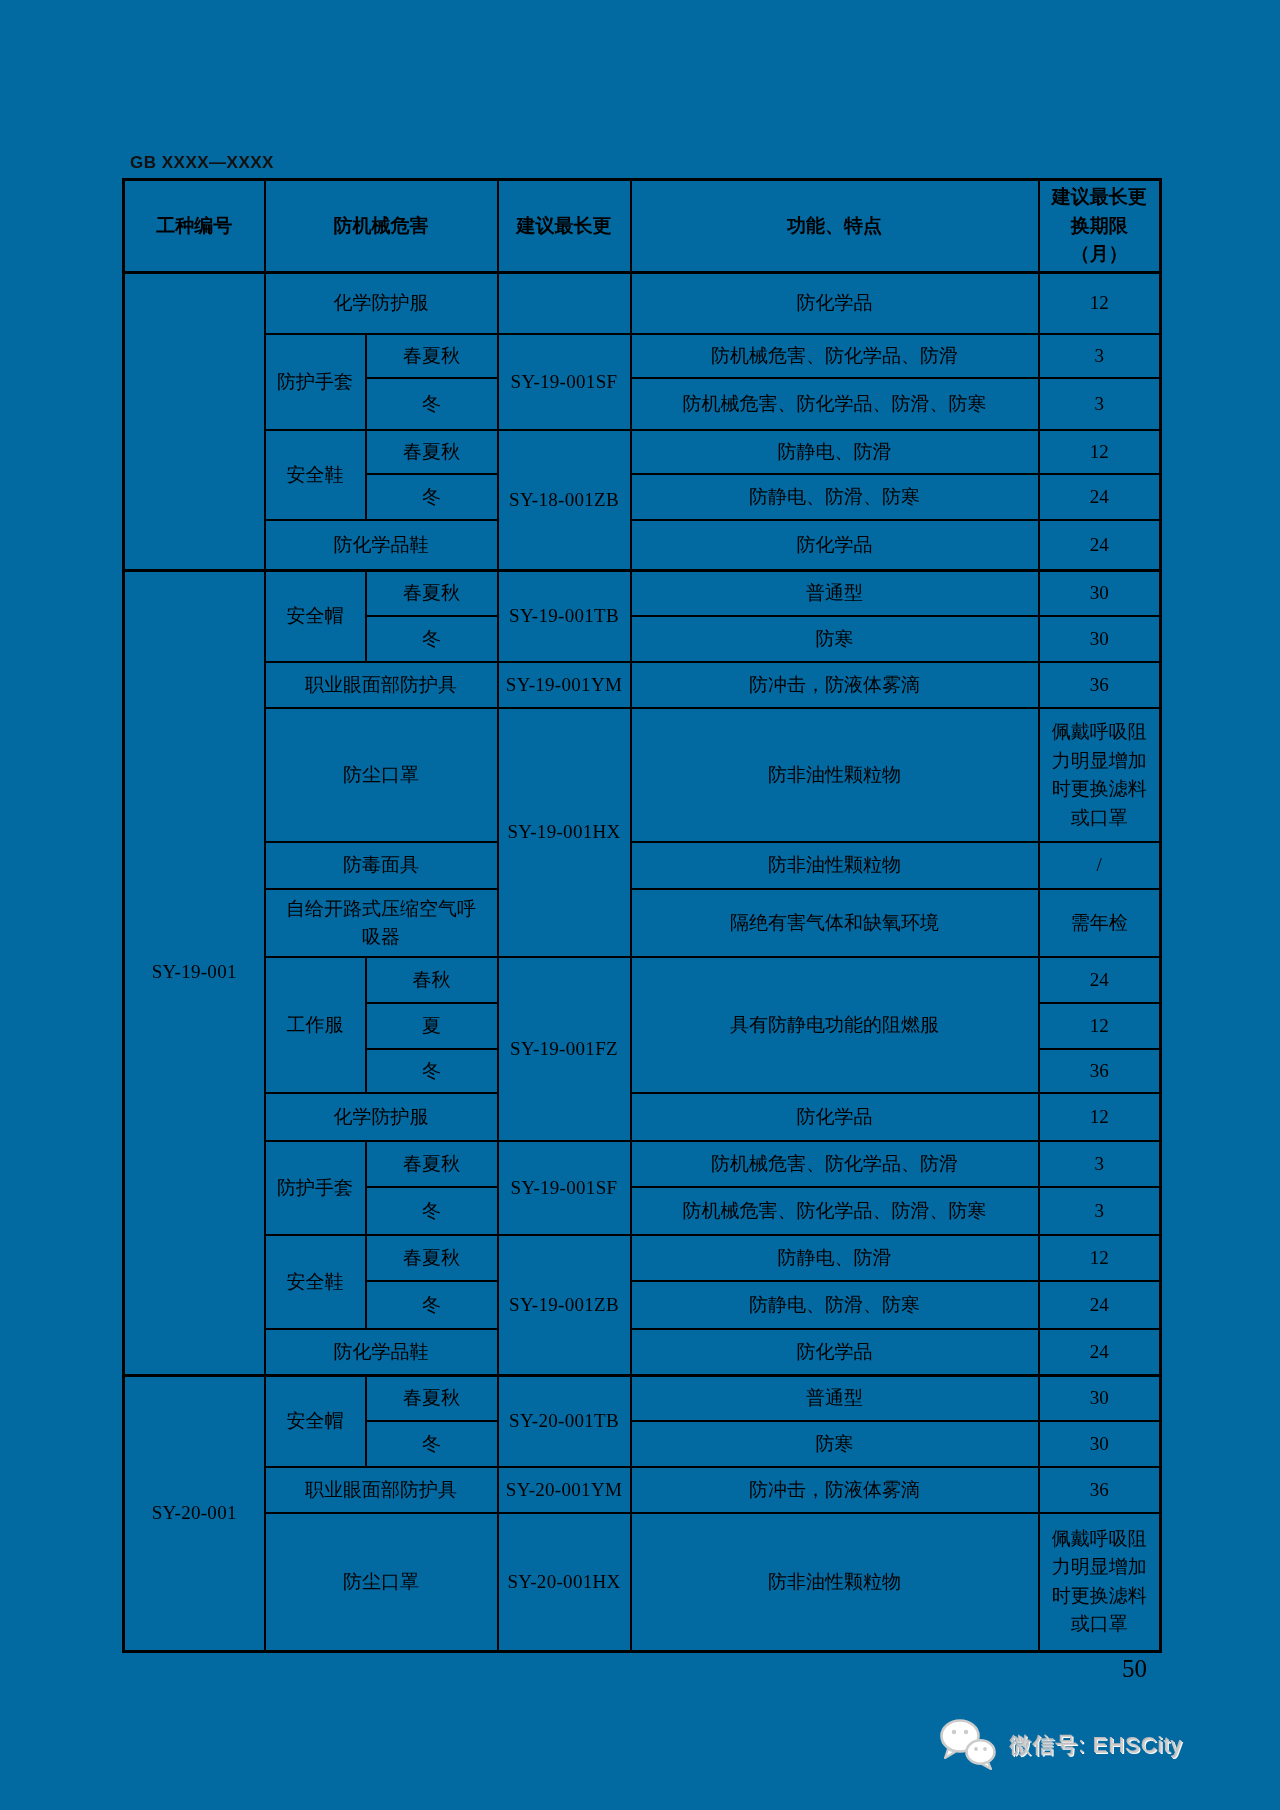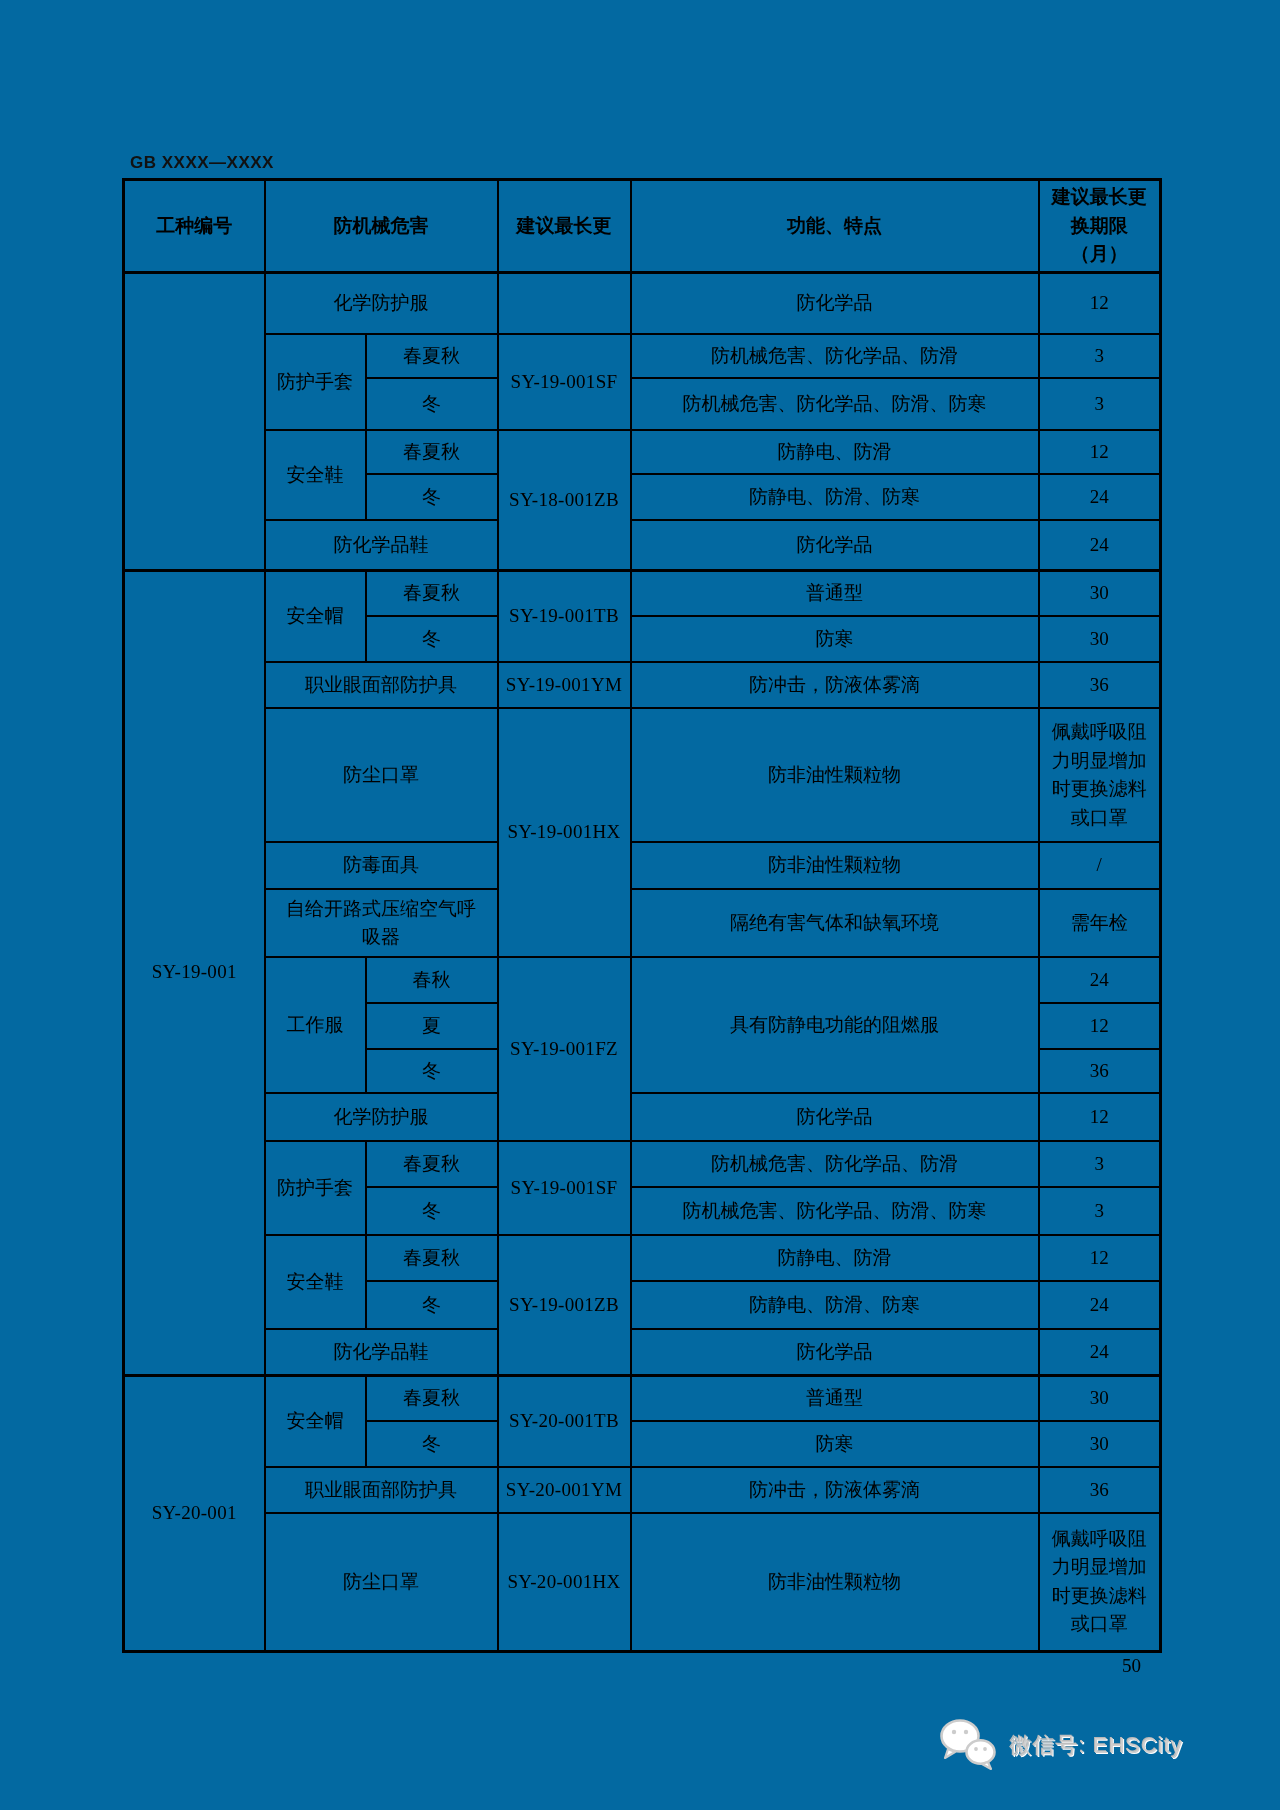--- a/index.html
+++ b/index.html
@@ -26,21 +26,21 @@
   }
   table.spec thead th { font-weight:bold; border-bottom:3px solid #000; }
   tr.group-start td { border-top:3px solid #000; }
   td.c4 { text-align:left; padding-left:9px; padding-right:6px; }
   td.code { font-size:18px; letter-spacing:0.3px; }
   td.c5 { font-size:18px; }
   .ln { display:block;font-family:Liberation Serif, serif; }
   td.multiline { line-height:1.62; }
   #page-number {
     position:absolute; left:1122px; top:1655px;
-    font-size:19px; font-family:"Liberation Serif","DejaVu Serif",serif;
+    font-size:25px; font-family:"Liberation Serif","DejaVu Serif",serif;
   }
   #watermark {
     position:absolute; left:936px; top:1716px;
     display:flex; align-items:center; gap:10px;
   }
   #watermark .wm-text {
     font-family:"Liberation Sans","DejaVu Sans",sans-serif;
     font-size:22px; letter-spacing:1px; color:#cfcfcf;
     text-shadow:-1px -1px 0 #b8b8b8, 1px 1px 0 #ffffff;
     white-space:nowrap;

